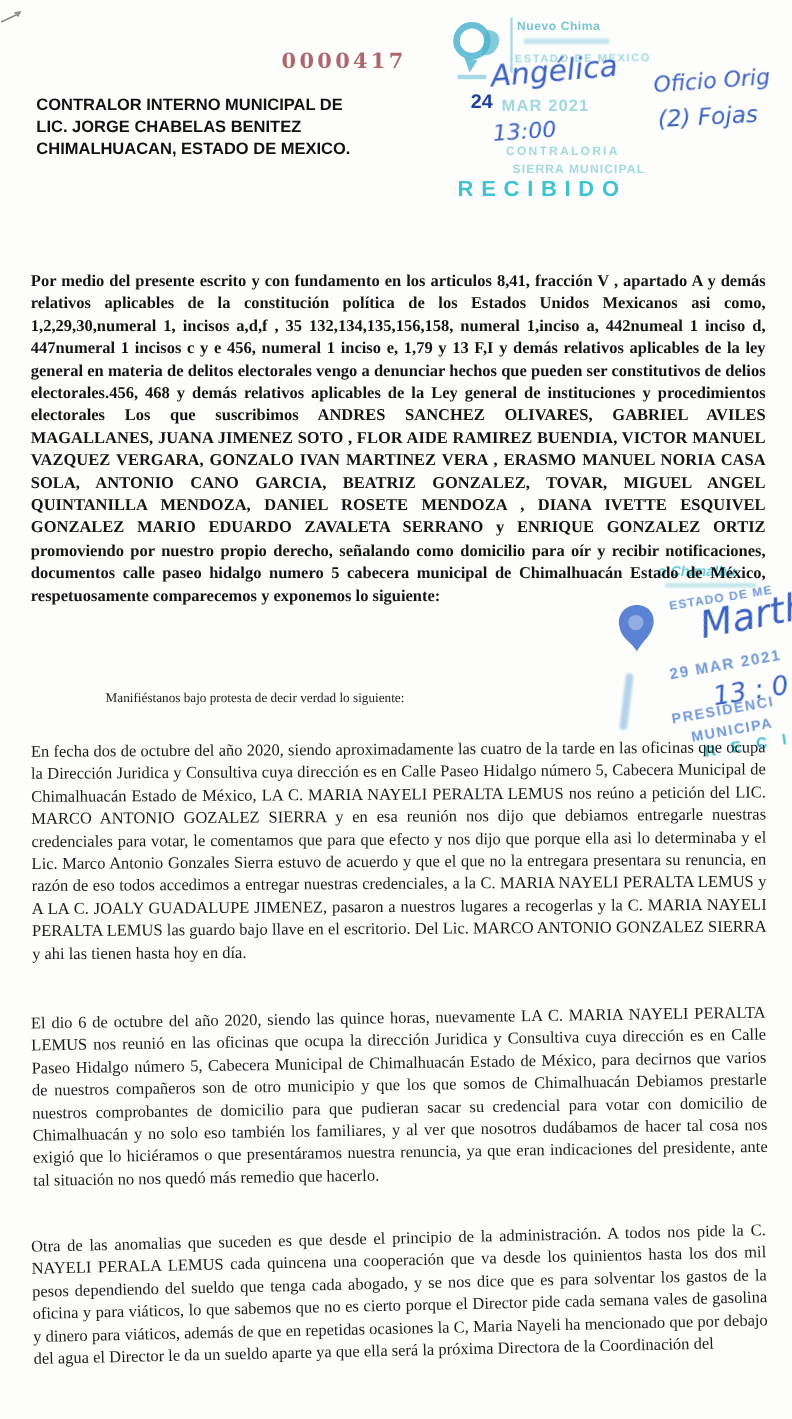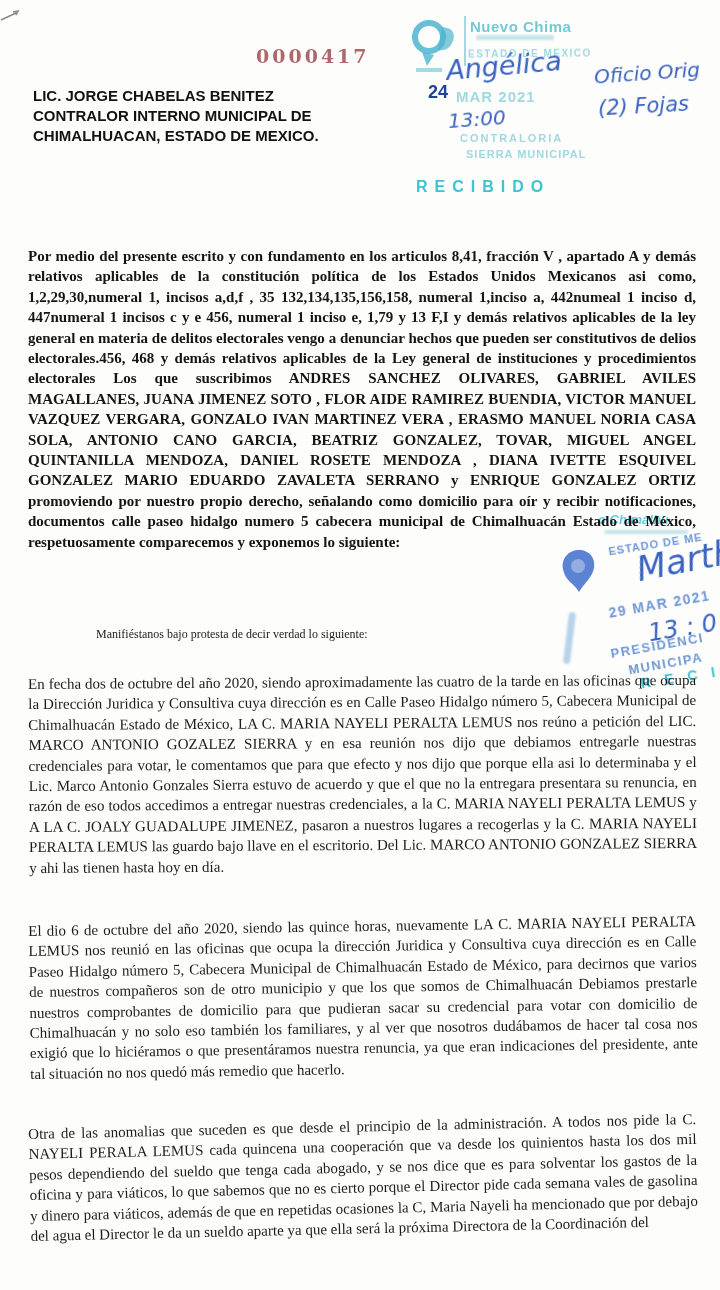--- a/index.html
+++ b/index.html
@@ -39,33 +39,33 @@
     font-family:"Liberation Sans", sans-serif;}
   .teal-strong{color:#3fc4d4;font-weight:bold;filter:blur(.3px);
     font-family:"Liberation Sans", sans-serif;}
   .hw{font-style:italic;color:#3a63c4;font-family:"DejaVu Sans", sans-serif;
     filter:blur(.2px);}
   .blueprint{color:#4a7fd0;font-weight:bold;opacity:.8;filter:blur(.3px);
     font-family:"Liberation Sans", sans-serif;}
   .blur-bar{background:#59bccd;opacity:.35;filter:blur(1.2px);border-radius:2px;}
   
   .stamp-contraloria{left:402px;top:6px;width:318px;height:178px;}
-  .s1-org{left:68px;top:12px;font-size:15px;letter-spacing:.5px;opacity:.8;filter:blur(.3px);}
+  .s1-org{left:68px;top:12px;font-size:11px;letter-spacing:.5px;opacity:.8;filter:blur(.3px);}
   .s1-sub{left:74px;top:29px;width:78px;height:5px;}
   .s1-state{left:66px;top:42px;font-size:10px;letter-spacing:1.5px;transform:rotate(-.5deg);}
   .s1-name{left:44px;top:44px;font-size:27px;transform:rotate(-5deg);}
   .s1-doc{left:192px;top:55px;font-size:20px;transform:rotate(-4deg);}
   .s1-fojas{left:196px;top:88px;font-size:21px;transform:rotate(-3deg);}
   .s1-day{left:26px;top:76px;font-size:18px;font-weight:bold;color:#1d419f;
     font-family:"Liberation Sans", sans-serif;}
   .s1-monyr{left:54px;top:82px;font-size:15px;letter-spacing:1px;}
   .s1-time{left:46px;top:101px;font-size:20px;transform:rotate(-4deg);}
   .s1-off1{left:58px;top:126px;font-size:11px;letter-spacing:2px;text-align:center;}
   .s1-off2{left:64px;top:142px;font-size:11px;letter-spacing:1px;}
-  .s1-received{left:14px;top:172px;font-size:16px;letter-spacing:7px;text-align:right;}
+  .s1-received{left:14px;top:155px;font-size:20px;letter-spacing:7px;text-align:right;}
   .s1-divider{left:62px;top:10px;width:2px;height:50px;background:#55bccd;opacity:.55;}
   
   .stamp-presidencia{left:552px;top:506px;width:200px;height:170px;}
   .s2-org{left:46px;top:6px;font-size:13px;font-style:italic;opacity:.8;}
   .s2-sub{left:52px;top:24px;width:84px;height:4px;}
   .s2-state{left:56px;top:32px;font-size:11px;letter-spacing:1px;transform:rotate(-9deg);}
   .s2-name{left:84px;top:34px;font-size:34px;transform:rotate(-11deg);}
   .s2-date{left:56px;top:90px;font-size:14px;letter-spacing:1.5px;transform:rotate(-10deg);}
   .s2-time{left:96px;top:108px;font-size:24px;transform:rotate(-9deg);}
   .s2-off1{left:58px;top:132px;font-size:13px;letter-spacing:1.5px;transform:rotate(-10deg);}
@@ -80,22 +80,22 @@
 
 <div class="page">
 
   <svg class="pen-mark" width="24" height="20" viewBox="0 0 24 20">
     <path d="M1 14 L16 7 M13 6 l5 -1 l-2 4" stroke="#8a8a8a" stroke-width="1.6" fill="none"></path>
   </svg>
 
   <div class="folio">0000417</div>
 
   <div class="recipient">
+    <div>CONTRALOR INTERNO MUNICIPAL DE</div>
     <div>LIC. JORGE CHABELAS BENITEZ</div>
-    <div>CONTRALOR INTERNO MUNICIPAL DE</div>
     <div>CHIMALHUACAN, ESTADO DE MEXICO.</div>
   </div>
 
   <p class="para bold" style="top:216px;">Por  medio del presente escrito y con fundamento en los articulos 8,41, fracción V , apartado A y demás relativos aplicables de la constitución política de los Estados Unidos Mexicanos    asi como, 1,2,29,30,numeral 1, incisos a,d,f , 35 132,134,135,156,158, numeral 1,inciso a, 442numeal 1 inciso d, 447numeral 1 incisos  c y e 456, numeral 1 inciso e, 1,79 y 13 F,I y demás relativos aplicables de la ley general en materia de delitos electorales vengo a denunciar hechos que pueden ser constitutivos de delios electorales.456, 468 y demás relativos aplicables de la Ley general de instituciones y procedimientos electorales Los que suscribimos ANDRES SANCHEZ OLIVARES, GABRIEL AVILES MAGALLANES, JUANA JIMENEZ SOTO , FLOR AIDE RAMIREZ BUENDIA, VICTOR MANUEL VAZQUEZ VERGARA, GONZALO IVAN MARTINEZ  VERA , ERASMO MANUEL NORIA CASA SOLA, ANTONIO CANO  GARCIA, BEATRIZ GONZALEZ, TOVAR, MIGUEL ANGEL QUINTANILLA MENDOZA, DANIEL ROSETE MENDOZA , DIANA IVETTE ESQUIVEL GONZALEZ MARIO EDUARDO ZAVALETA SERRANO y ENRIQUE GONZALEZ ORTIZ promoviendo por nuestro propio derecho, señalando como domicilio para oír y recibir notificaciones, documentos  calle paseo hidalgo numero 5 cabecera municipal de Chimalhuacán Estado de México, respetuosamente comparecemos  y exponemos lo siguiente:</p>
 
   <div class="statement">Manifiéstanos bajo protesta de decir verdad lo siguiente:</div>
 
   <p class="para" style="top:659px;transform:rotate(-0.35deg);transform-origin:left top;">En fecha dos de octubre del año 2020, siendo aproximadamente las cuatro de la tarde en las oficinas que ocupa la Dirección Juridica y Consultiva cuya dirección es en Calle Paseo Hidalgo número 5, Cabecera Municipal de Chimalhuacán Estado de México, LA C. MARIA NAYELI PERALTA LEMUS nos reúno a petición del LIC. MARCO ANTONIO GOZALEZ SIERRA y  en esa reunión nos dijo  que debiamos entregarle nuestras credenciales para votar, le comentamos que para que efecto y nos dijo que porque ella asi lo determinaba y el Lic. Marco Antonio Gonzales Sierra estuvo de acuerdo y que el que no la entregara presentara su renuncia, en razón de eso todos accedimos a entregar nuestras credenciales, a la C. MARIA NAYELI PERALTA LEMUS y A LA C. JOALY GUADALUPE JIMENEZ, pasaron a nuestros lugares a recogerlas  y la C. MARIA NAYELI PERALTA LEMUS las guardo bajo llave en el escritorio. Del Lic. MARCO ANTONIO GONZALEZ SIERRA y ahi las tienen hasta hoy en día.</p>
 
   <p class="para" style="top:906px;transform:rotate(-0.85deg);transform-origin:left top;">El dio 6 de octubre del año 2020, siendo las quince horas, nuevamente LA C. MARIA NAYELI PERALTA LEMUS nos reunió en las oficinas que ocupa la dirección Juridica y Consultiva cuya dirección es en Calle Paseo Hidalgo número 5, Cabecera Municipal de Chimalhuacán Estado de México, para decirnos que varios de nuestros compañeros son de otro municipio y que los que somos de Chimalhuacán Debiamos prestarle nuestros comprobantes de domicilio para que pudieran sacar su credencial para votar con domicilio de Chimalhuacán y no solo eso  también  los familiares, y al ver que nosotros dudábamos de hacer tal cosa nos exigió que lo hiciéramos o que presentáramos nuestra renuncia, ya que eran indicaciones del presidente, ante tal  situación no nos quedó más remedio que hacerlo.</p>

